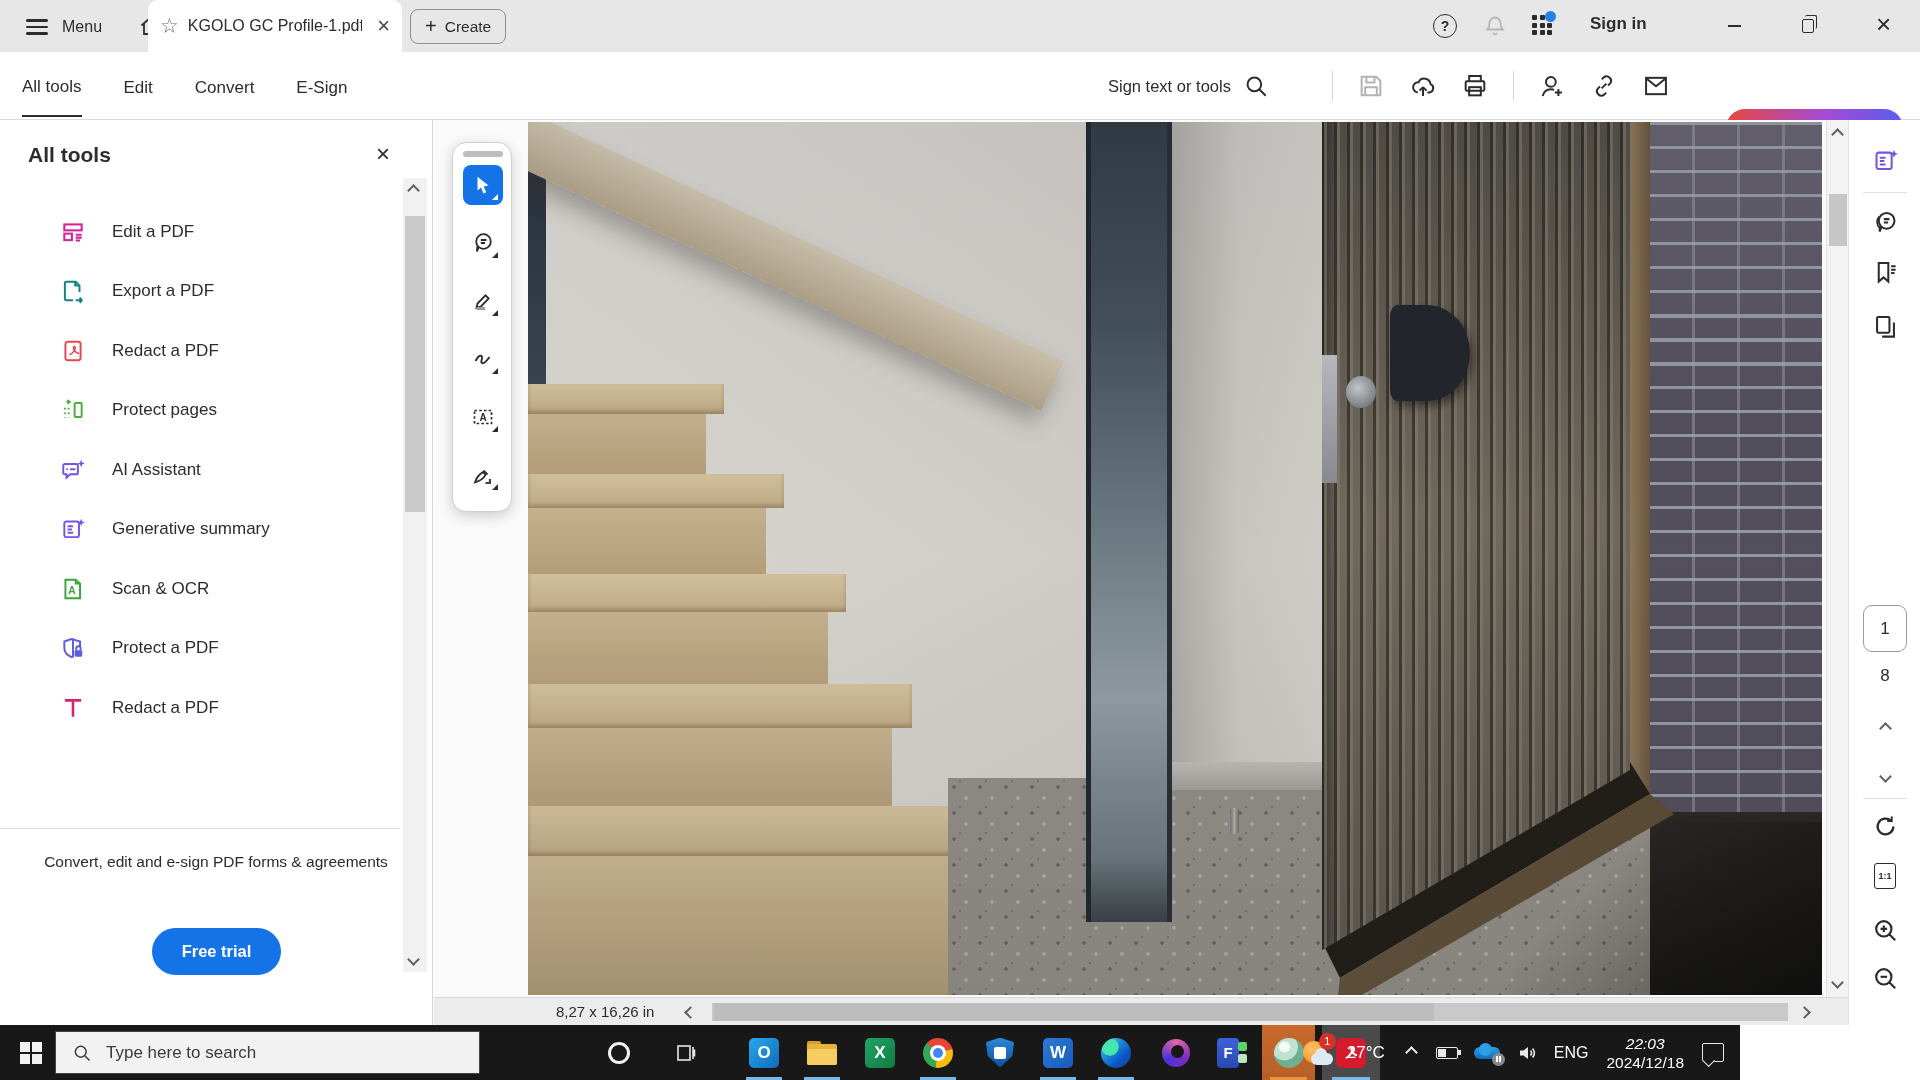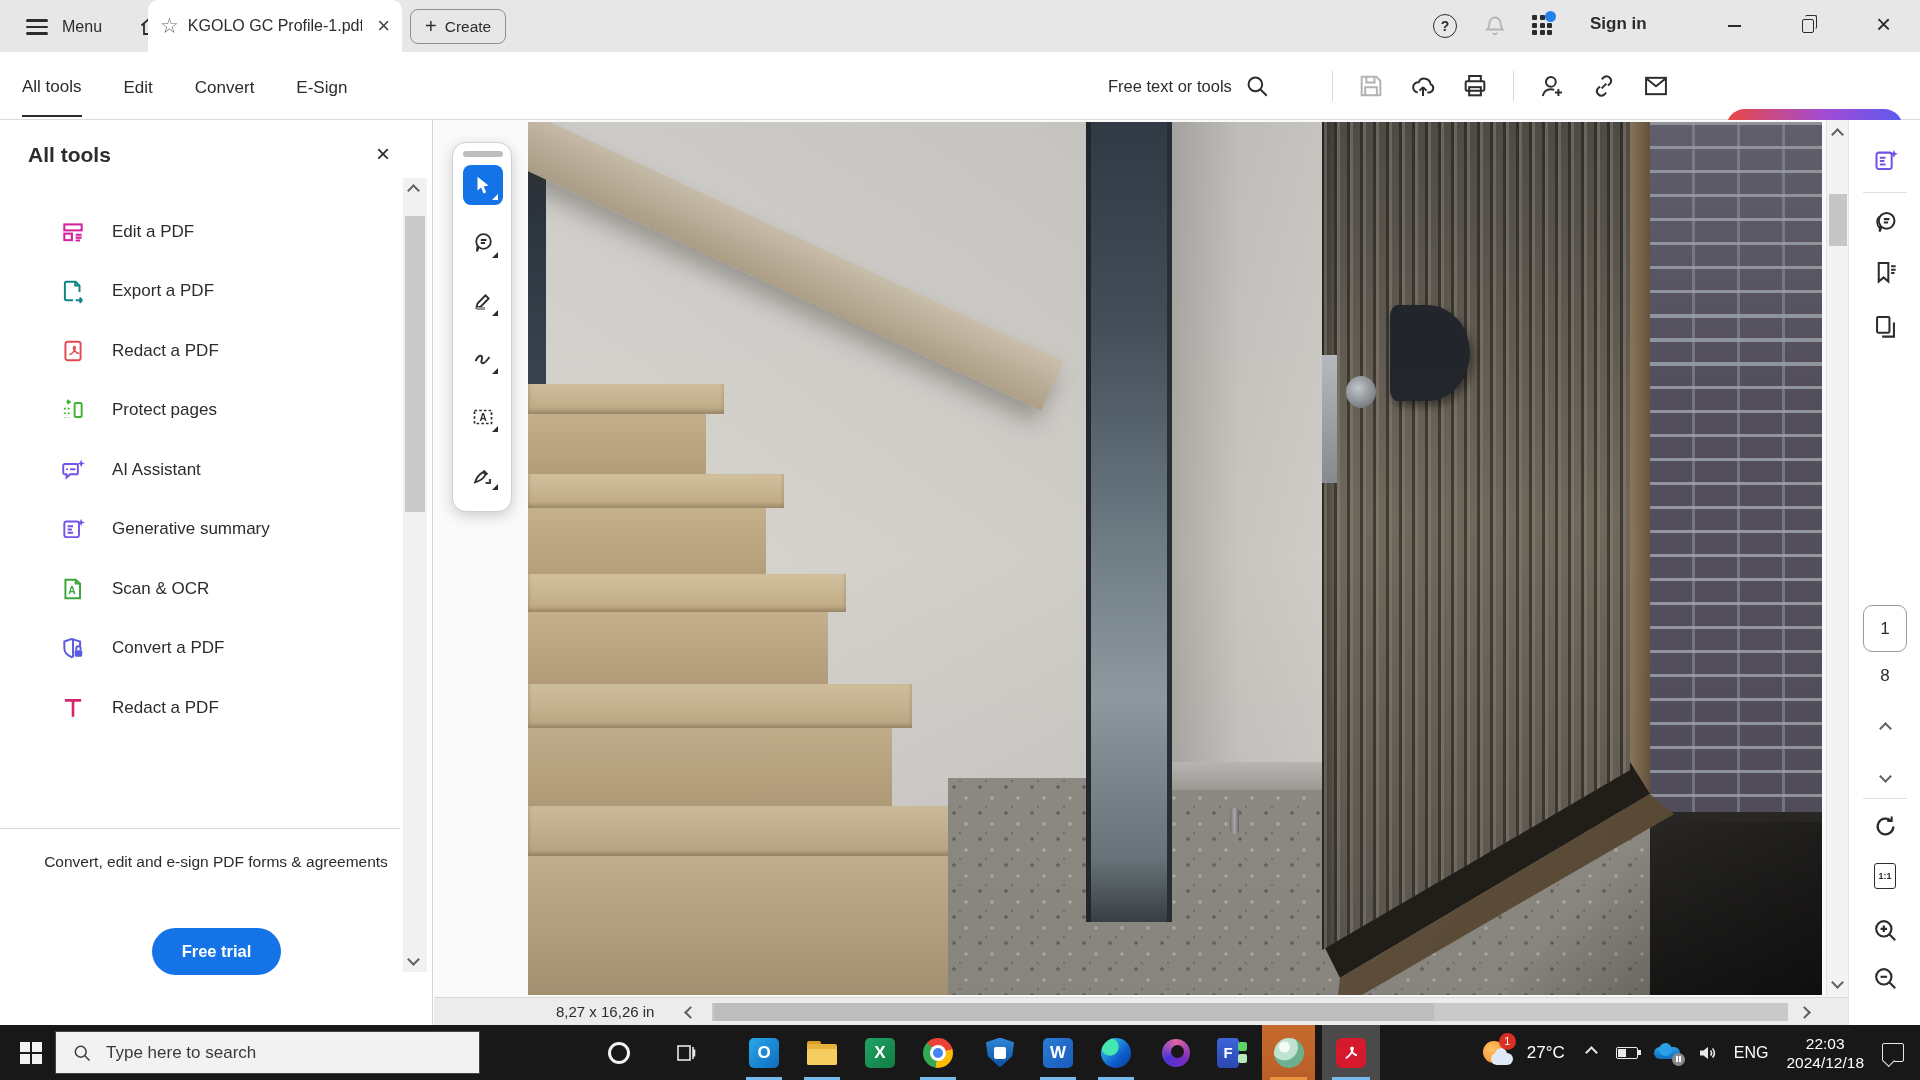--- a/index.html
+++ b/index.html
@@ -75,21 +75,21 @@
 
   
   .rail { left:1848px; top:120px; width:72px; height:905px; background:#fff; border-left:1px solid #e4e4e4;}
   .rail-ic { position:absolute; left:22px; width:28px; height:28px; display:flex; align-items:center; justify-content:center; cursor:pointer;}
   .pagebox { position:absolute; left:14px; top:485px; width:44px; height:47px; border:1.5px solid #9a9a9a; border-radius:9px; display:flex; align-items:center; justify-content:center; font-size:17px;}
   .railtext { position:absolute; width:72px; left:0; text-align:center; font-size:17px;}
   .hline { position:absolute; left:14px; width:44px; height:1px; background:#e0e0e0;}
   .one2one { width:22px; height:26px; border:1.8px solid #2c2c2c; border-radius:3px; display:flex; align-items:center; justify-content:center; font-size:9px; font-weight:700;}
 
   
-  .taskbar { left:0; top:1025px; width:1920px; height:55px; background:#181818; color:#f2f2f2;}
+  .taskbar { left:0; top:1025px; width:1740px; height:55px; background:#181818; color:#f2f2f2;}
   .startlogo { display:grid; grid-template-columns:10px 10px; grid-gap:2px;}
   .startlogo i { width:10px; height:10px; background:#f2f2f2;}
   .tsearch { position:absolute; left:55px; top:6px; width:425px; height:43px; background:#f2f2f2; color:#3a3a3a; display:flex; align-items:center; gap:14px; padding-left:16px; font-size:17px; border:1px solid #444;}
   .slot { position:absolute; top:0; height:55px; display:flex; align-items:center; justify-content:center;}
   .runline { position:absolute; bottom:0; height:3px; background:#76b9ed;}
   .appbase { width:30px; height:30px; border-radius:5px; display:flex; align-items:center; justify-content:center; font-weight:700; color:#fff; font-size:17px;}
   .tray { position:absolute; right:0; top:0; height:55px; display:flex; align-items:center; color:#fff; font-size:16px;}
   .battery { width:22px; height:12px; border:1.6px solid #e8e8e8; border-radius:2px; position:relative;}
   .battery::after { content:""; position:absolute; right:-4px; top:2.5px; width:2.5px; height:5px; background:#e8e8e8;}
   .battery i { position:absolute; left:1px; top:1px; bottom:1px; width:8px; background:#e8e8e8;}
@@ -160,21 +160,21 @@
   </div>
 
   <div class="abs toolbar">
     <div class="tb-tabs">
       <span class="tb-tab active">All tools</span>
       <span class="tb-tab">Edit</span>
       <span class="tb-tab">Convert</span>
       <span class="tb-tab">E-Sign</span>
     </div>
     <div class="findbar">
-      <span>Free text or tools</span>
+      <span>Sign text or tools</span>
       <svg width="26" height="26" viewBox="0 0 24 24" fill="none" stroke="#2c2c2c" stroke-width="1.8">
           <circle cx="10.5" cy="10.5" r="6.3"></circle>
           <line x1="15.2" y1="15.2" x2="21" y2="21"></line>
         </svg>
     </div>
     <div class="tb-icons">
       <span class="vdiv"></span>
       <svg width="28" height="28" viewBox="0 0 24 24" fill="none" stroke="#b3b3b3" stroke-width="1.7">
           <path d="M4 4h12.5L20 7.5V20H4z"></path>
           <path d="M8 4v5h7V4"></path>
@@ -275,21 +275,21 @@
           </svg>
         <span>Scan &amp; OCR</span>
       </div>
       <div class="tool-item">
         <svg width="26" height="26" viewBox="0 0 24 24" fill="none" stroke="#5c5ce0" stroke-width="1.8">
             <path d="M10.5 20.3C6.8 18.8 4 16.2 4 12V6l6.5-2.3L12 4v16z"></path>
             <path d="M12 4l6.5 2v5"></path>
             <rect x="13.5" y="14" width="7" height="6" rx="1" fill="#5c5ce0" stroke="none"></rect>
             <path d="M15 14v-1.7a2 2 0 0 1 4 0V14"></path>
           </svg>
-        <span>Convert a PDF</span>
+        <span>Protect a PDF</span>
       </div>
       <div class="tool-item">
         <svg width="26" height="26" viewBox="0 0 24 24" fill="none" stroke="#d6246e" stroke-width="2.4">
             <path d="M4.5 5h15M12 5v15"></path>
           </svg>
         <span>Redact a PDF</span>
       </div>
     </div>
 
     <div class="sb-scroll">
@@ -585,20 +585,20 @@
             <i style="width:2px;height:6px;background:#fff;"></i>
             <i style="width:2px;height:6px;background:#fff;"></i>
           </span>
       </span>
       <svg width="24" height="24" viewBox="0 0 24 24" fill="none" stroke="#e8e8e8" stroke-width="1.7" style="margin-right:14px;">
           <path d="M4 9.5v5h3.5L12 18V6L7.5 9.5z" fill="#e8e8e8" stroke="none"></path>
           <path d="M14.5 9.5a3.5 3.5 0 0 1 0 5M16.5 7.5a6.3 6.3 0 0 1 0 9"></path>
         </svg>
       <span style="margin-right:18px;">ENG</span>
       <span class="clockblk" style="margin-right:18px;">
-        <span style="display:block;">22:03</span>
+        <span style="display:block;font-style:italic;">22:03</span>
         <span style="display:block;">2024/12/18</span>
       </span>
       <span class="action-ic" style="margin-right:16px;"></span>
     </div>
   </div>
 
 </div>
 
 </body></html>

